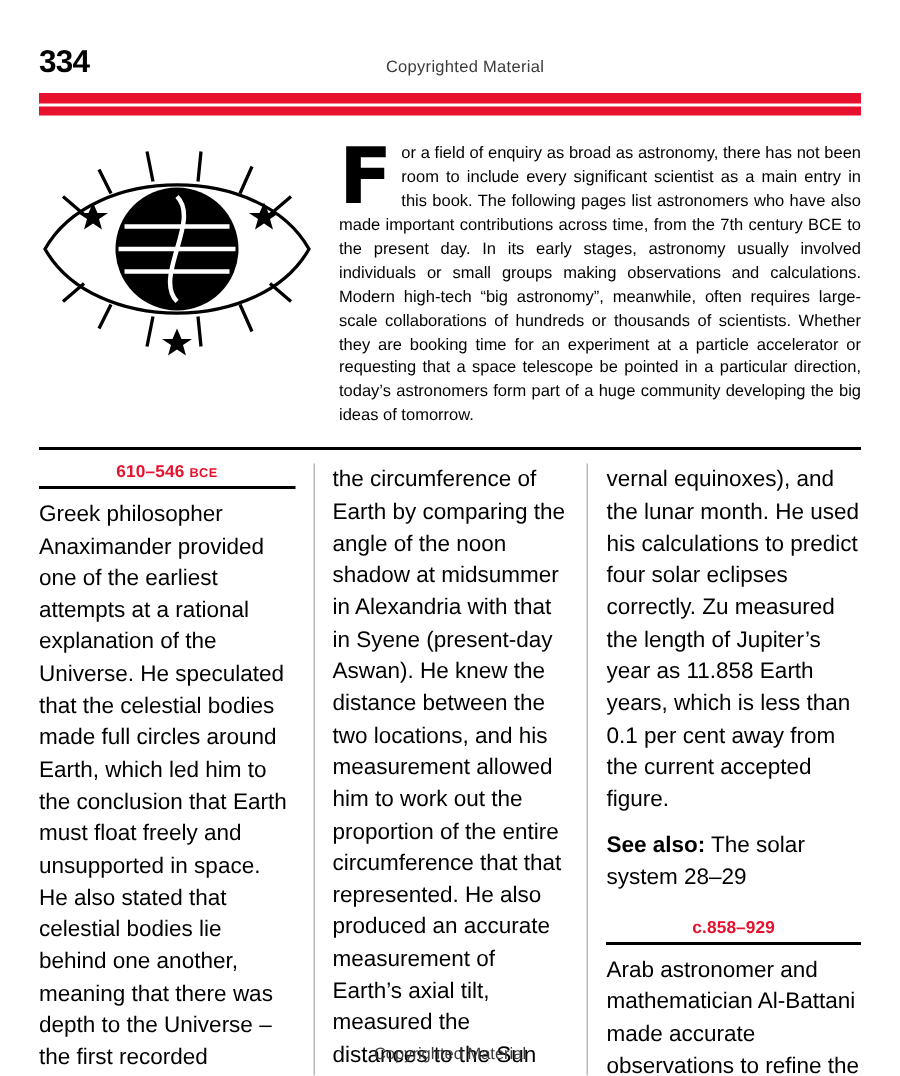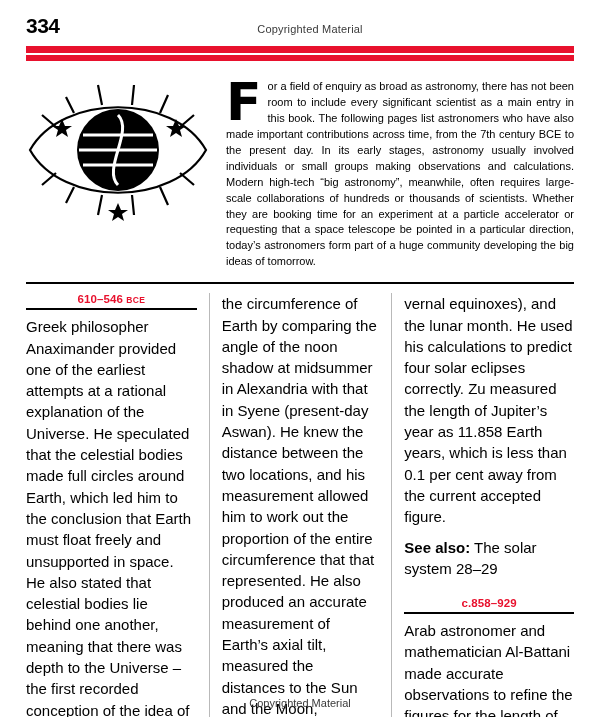--- a/index.html
+++ b/index.html
@@ -12,21 +12,21 @@
     background: #ffffff;
     font-family: "Liberation Sans", sans-serif;
     color: #000000;
     overflow: hidden;
   }
   .page {
     position: relative;
     width: 600px;
     height: 717px;
     box-sizing: border-box;
-    padding: 0 26px;
+    padding: 16px 26px;
   }
 
   
   .top-bar {
     display: flex;
     align-items: baseline;
     padding-top: 14px;
     height: 30px;
   }
   .folio {

